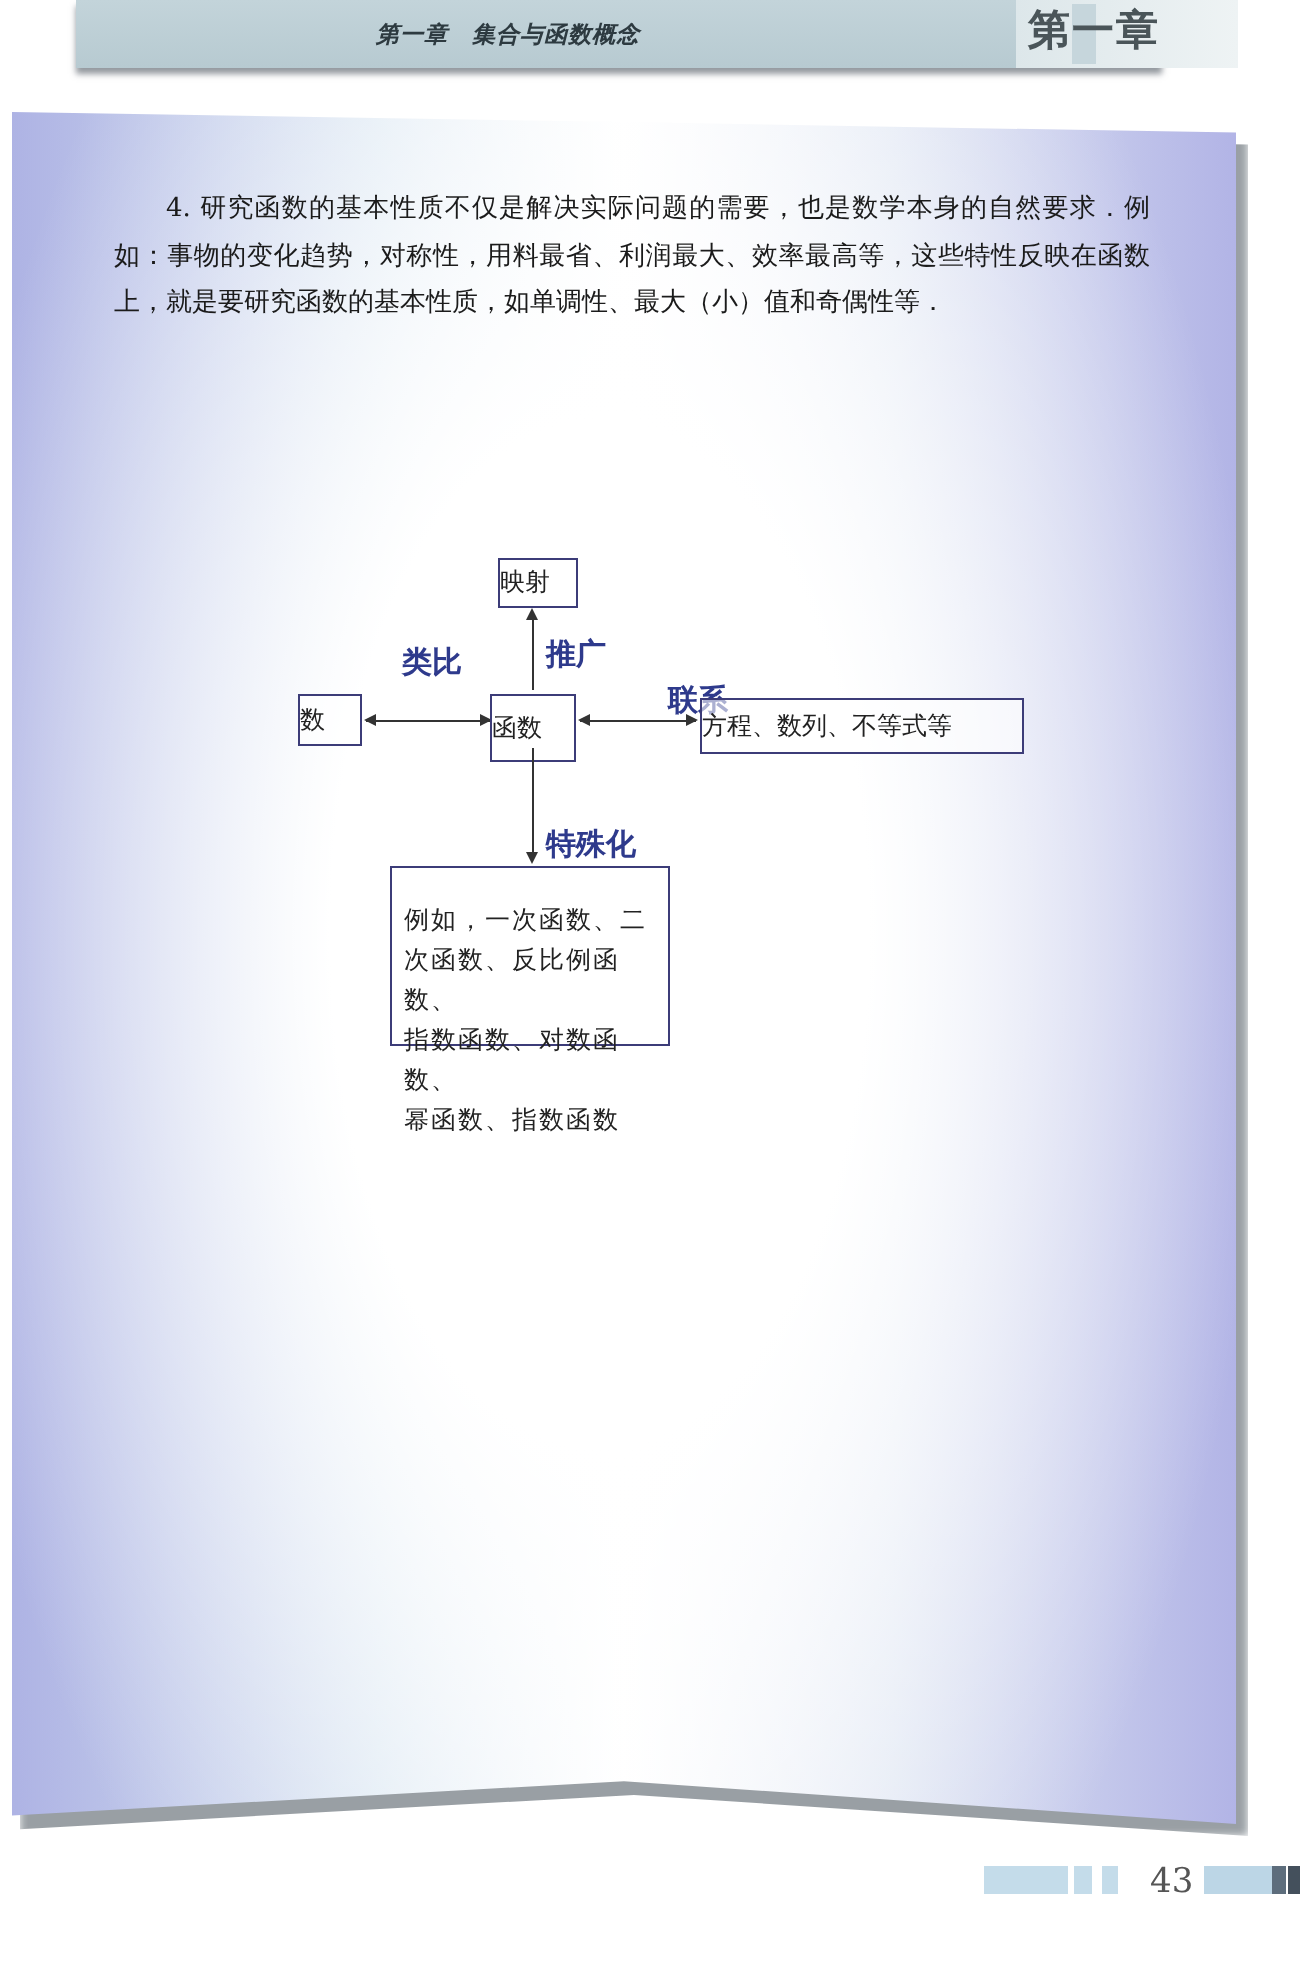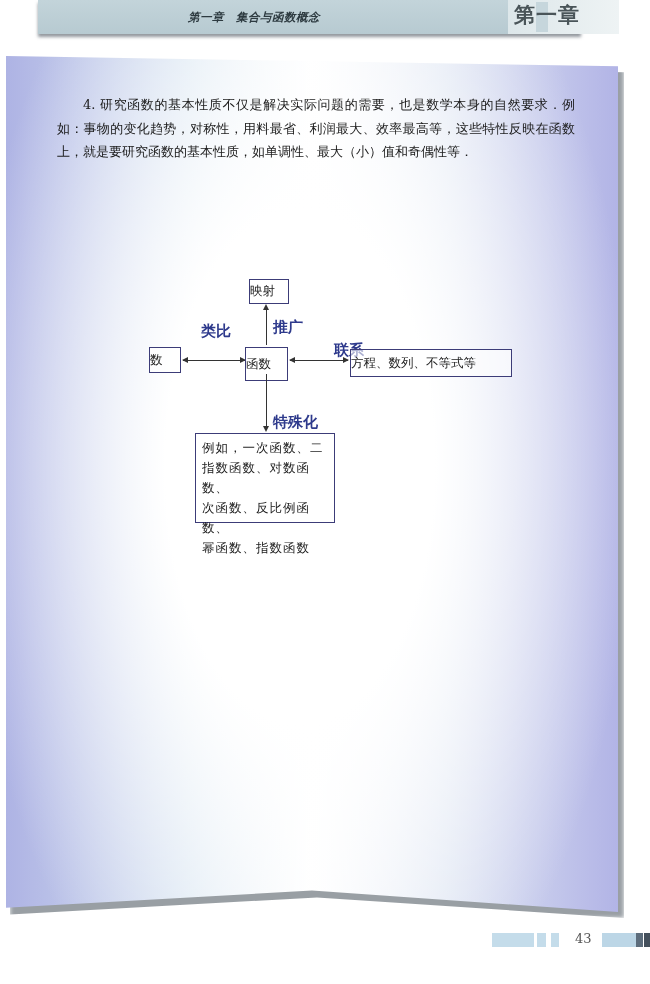--- a/index.html
+++ b/index.html
@@ -68,27 +68,27 @@
   .hline { height:1px; }
   .vline { width:1px; }
   .arrow { position:absolute; width:0; height:0; }
   .arrow.up { border-left:3px solid transparent; border-right:3px solid transparent; border-bottom:6px solid #333; }
   .arrow.down { border-left:3px solid transparent; border-right:3px solid transparent; border-top:6px solid #333; }
   .arrow.left { border-top:3px solid transparent; border-bottom:3px solid transparent; border-right:6px solid #333; }
   .arrow.right { border-top:3px solid transparent; border-bottom:3px solid transparent; border-left:6px solid #333; }
   .examples-box {
     position:absolute; left:195px; top:433px; width:140px; height:90px;
     border:1.5px solid #3c3c78; background:rgba(255,255,255,0.6); box-sizing:border-box;
-    padding:4px 6px; font-size:12.5px; line-height:20px; color:#222;
+    padding:16px 6px; font-size:12.5px; line-height:20px; color:#222;
     letter-spacing:1px;
   }
   
   .footer-bar { position:absolute; top:933px; height:14px; }
   .page-number {
-    position:absolute; left:575px; top:931px; font-size:13px; color:#555;
+    position:absolute; left:575px; top:931px; font-size:17px; color:#555;
   }
 </style>
 </head>
 <body>
 
 <div class="header">
   <div class="header-right"></div>
   <div class="chapter-num-bg" style="left:498px;"></div>
   <span class="header-title">第一章　集合与函数概念</span>
   <span class="chapter-label" style="left:476px;">第一章</span>
@@ -130,22 +130,22 @@
   <div class="box" style="left:350px;top:349px;width:162px;height:28px;">
     <span>方程、数列、不等式等</span>
   </div>
 
   <div class="vline" style="left:266px;top:374px;height:53px;"></div>
   <div class="arrow down" style="left:263px;top:426px;"></div>
   <span class="edge-label" style="left:273px;top:413px;">特殊化</span>
 
   <div class="examples-box">
     <div>例如，一次函数、二</div>
+    <div>次函数、反比例函数、</div>
     <div>指数函数、对数函数、</div>
-    <div>次函数、反比例函数、</div>
     <div>幂函数、指数函数</div>
   </div>
 </div>
 
 <div class="footer-bar" style="left:492px;width:42px;background:#c4dcea;"></div>
 <div class="footer-bar" style="left:537px;width:9px;background:#c4dcea;"></div>
 <div class="footer-bar" style="left:551px;width:8px;background:#c4dcea;"></div>
 <span class="page-number">43</span>
 <div class="footer-bar" style="left:602px;width:34px;background:#bcd6e6;"></div>
 <div class="footer-bar" style="left:636px;width:7px;background:#5d6d7c;"></div>

